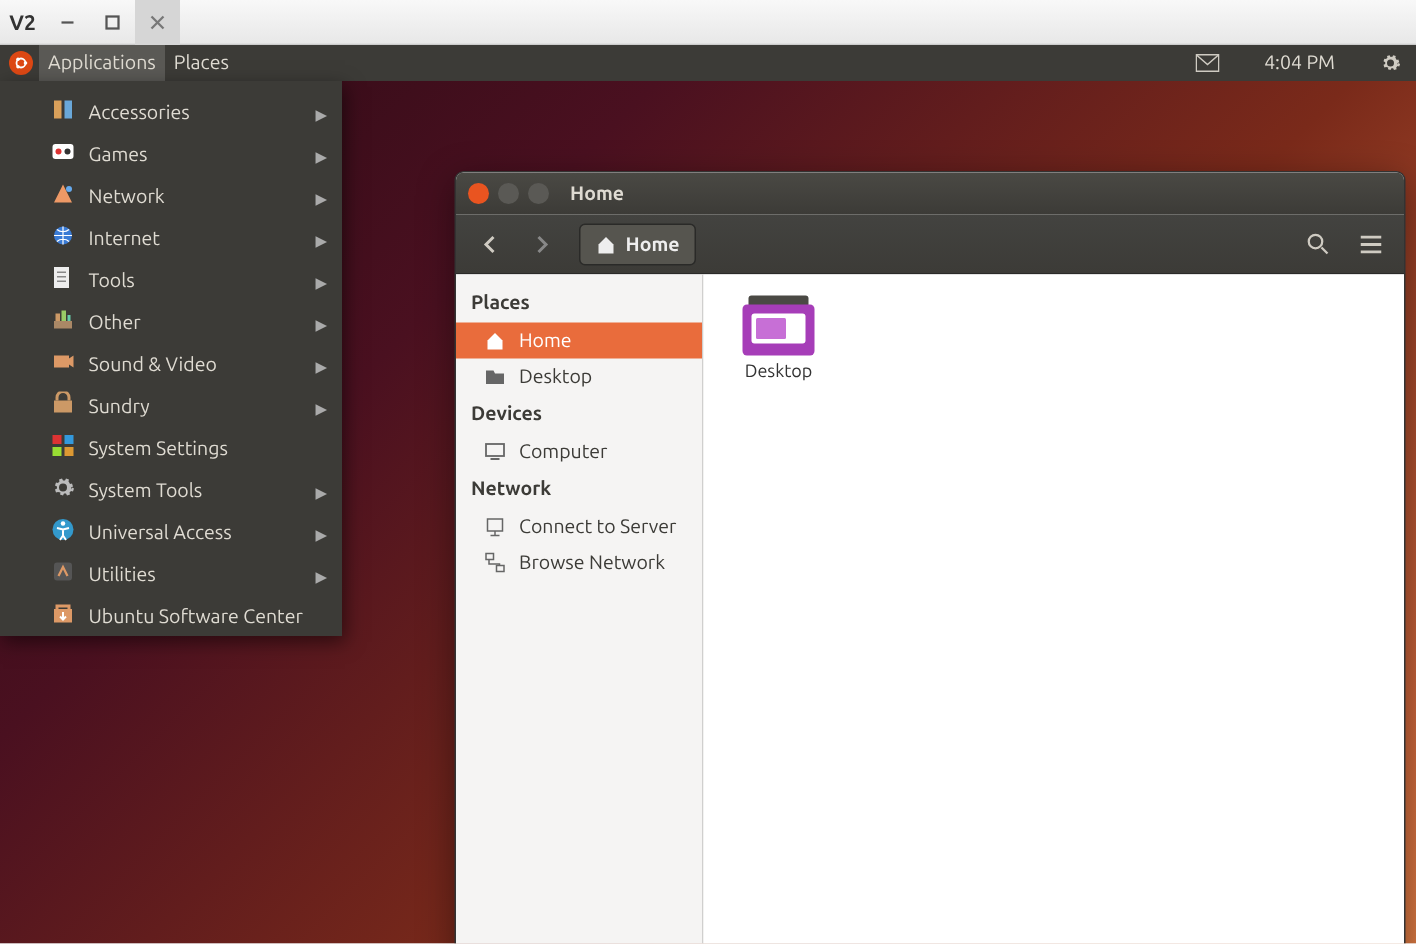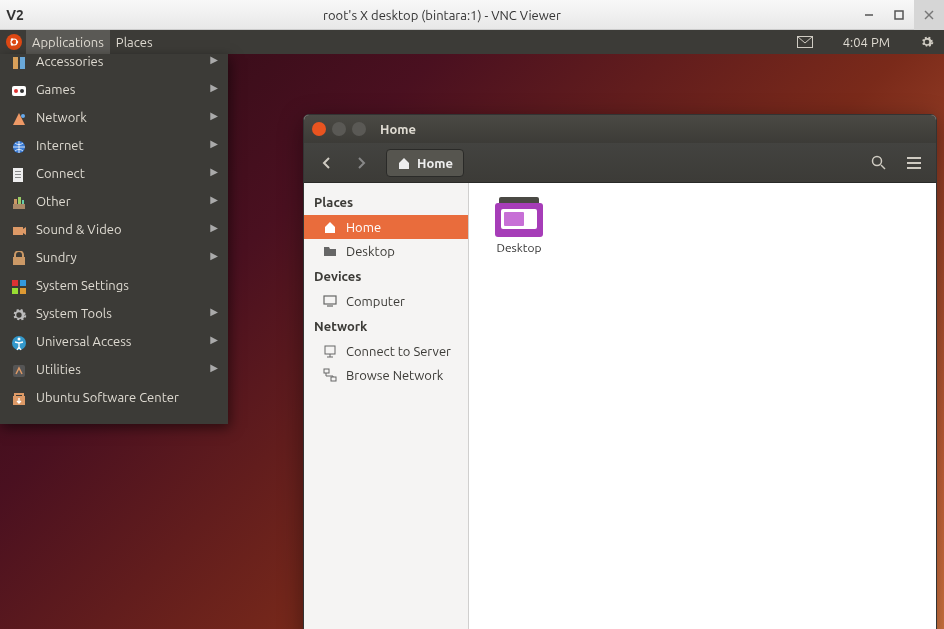--- a/index.html
+++ b/index.html
@@ -21,21 +21,21 @@
 .ubuntu-circle { width: 16px; height: 16px; border-radius: 50%; background: #dd4814; margin-right: 4px; display: inline-flex; align-items: center; justify-content: center; }
 .ubuntu-circle svg { width: 10px; height: 10px; }
 .panel-item { padding: 12px 6px; height: 100%; display: flex; align-items: center; }
 .panel-item.active { background: #5a5955; }
 .panel-spacer { flex: 1; }
 .panel-right { display: flex; align-items: center; gap: 20px; }
 .panel-right .ico { display: flex; align-items: center; padding: 0 4px; }
 
 
 .app-menu { position: absolute; left: 0; top: 24px; width: 228px; background: #3c3b37; color: #dfdbd2; font-size: 13px; padding-bottom: 6px; box-shadow: 2px 4px 12px rgba(0,0,0,.5); }
-.app-menu-item { height: 28px; display: flex; align-items: flex-start; padding: 0 10px; gap: 8px; }
+.app-menu-item { height: 28px; display: flex; align-items: flex-end; padding: 0 10px; gap: 8px; margin-left: 23px; }
 .app-menu-item .icon-slot { width: 18px; height: 18px; display: flex; align-items: center; justify-content: center; }
 .app-menu-item .label { flex: 1; }
 .app-menu-item .arrow { font-size: 10px; color: #aaa; }
 
 
 .fm { position: absolute; left: 303px; top: 84px; width: 634px; height: 527px; background: #f2f1f0; border: 1px solid #333; box-shadow: 0 6px 24px rgba(0,0,0,.4); display: flex; flex-direction: column; border-radius: 6px 6px 0 0; overflow: hidden; }
 .fm-titlebar { height: 28px; background: linear-gradient(#4a4944,#3c3b37); display: flex; align-items: center; padding: 0 8px; gap: 6px; color: #dfdbd2; font-size: 13px; font-weight: bold; }
 .fm-wb { width: 14px; height: 14px; border-radius: 50%; display: inline-block; }
 .fm-wb.close { background: #e95420; }
 .fm-wb.min { background: #5a5955; }
@@ -60,21 +60,20 @@
 .fm-folder-icon .body { position: absolute; top: 6px; left: 0; width: 48px; height: 34px; background: #a63db8; border-radius: 3px; }
 .fm-folder-icon .win { position: absolute; top: 12px; left: 6px; width: 36px; height: 20px; background: #fff; border-radius: 2px; }
 .fm-folder-icon .win::after { content:""; position:absolute; left:3px; top:3px; width:20px; height:14px; background:#c76fd6; border-radius:1px; }
 </style>
 </head>
 <body>
 
 <div class="vnc-window">
   <div class="vnc-titlebar">
     <div class="vnc-logo">V2</div>
-    <div class="vnc-title">root's X desktop (bintara:1) - VNC Viewer</div>
     <div class="vnc-winbtns">
       <div class="vnc-winbtn">
         <svg width="10" height="10">
             <line x1="1" y1="5" x2="9" y2="5" stroke="#555" stroke-width="1.5"></line>
           </svg>
       </div>
       <div class="vnc-winbtn">
         <svg width="10" height="10">
             <rect x="1" y="1" width="8" height="8" fill="none" stroke="#555" stroke-width="1.5"></rect>
           </svg>
@@ -162,21 +161,21 @@
       </div>
       <div class="app-menu-item">
         <span class="icon-slot">
             <svg width="16" height="16">
               <rect x="2" y="1" width="10" height="14" fill="#eee"></rect>
               <rect x="4" y="4" width="6" height="1" fill="#888"></rect>
               <rect x="4" y="7" width="6" height="1" fill="#888"></rect>
               <rect x="4" y="10" width="6" height="1" fill="#888"></rect>
             </svg>
           </span>
-        <span class="label">Connect</span>
+        <span class="label">Tools</span>
         <span class="arrow">▶</span>
       </div>
       <div class="app-menu-item">
         <span class="icon-slot">
             <svg width="16" height="16">
               <rect x="2" y="9" width="12" height="5" fill="#a86"></rect>
               <rect x="3" y="4" width="3" height="5" fill="#c96"></rect>
               <rect x="7" y="2" width="3" height="7" fill="#9c6"></rect>
               <rect x="11" y="5" width="2" height="4" fill="#6ca"></rect>
             </svg>

